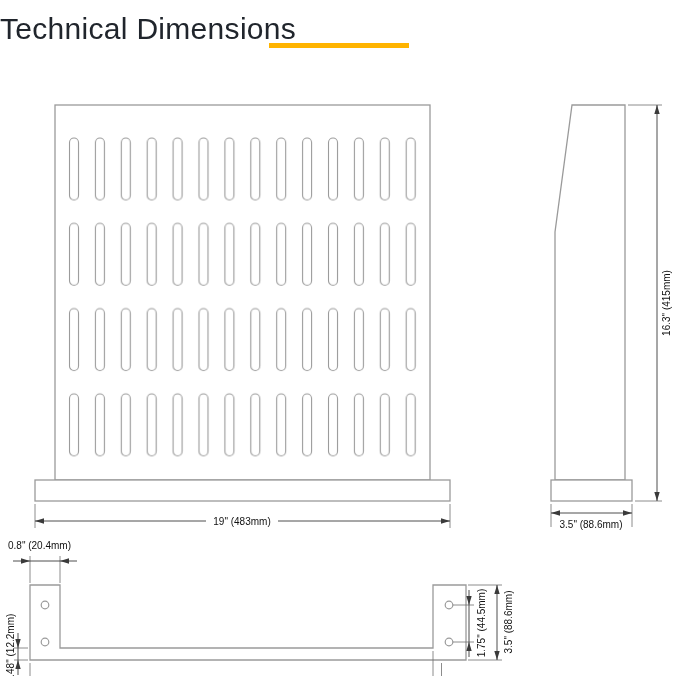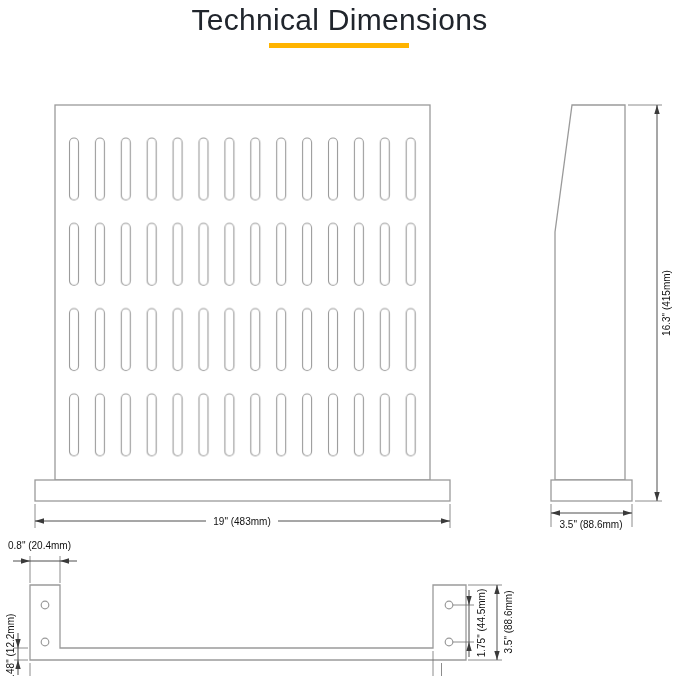--- a/index.html
+++ b/index.html
@@ -1,21 +1,21 @@
 <!DOCTYPE html>
 <html><head>
 <meta charset="utf-8">
 <style>
   html,body{margin:0;padding:0;background:#ffffff;}
   .stage{
     position:relative;width:679px;height:676px;background:#ffffff;
     font-family:"Liberation Sans",sans-serif;overflow:hidden;
   }
   .page-title{
-    position:absolute;top:3px;left:0;width:100%;text-align:center;
+    position:absolute;top:12px;left:0;width:100%;text-align:left;
     font-size:30px;font-weight:500;color:#20252c;letter-spacing:.3px;
   }
   svg.drawing{position:absolute;top:0;left:0;}
   .outline{fill:#ffffff;stroke:#9a9a9a;stroke-width:1.3;}
   .hole{fill:#ffffff;stroke:#9a9a9a;stroke-width:1.2;}
   .dimline{stroke:#3a3a3a;stroke-width:0.9;fill:none;}
   .extline{stroke:#6e6e6e;stroke-width:0.8;fill:none;}
   .dim-text{font-size:10px;fill:#111111;font-family:"Liberation Sans",sans-serif;}
 </style>
 </head>

